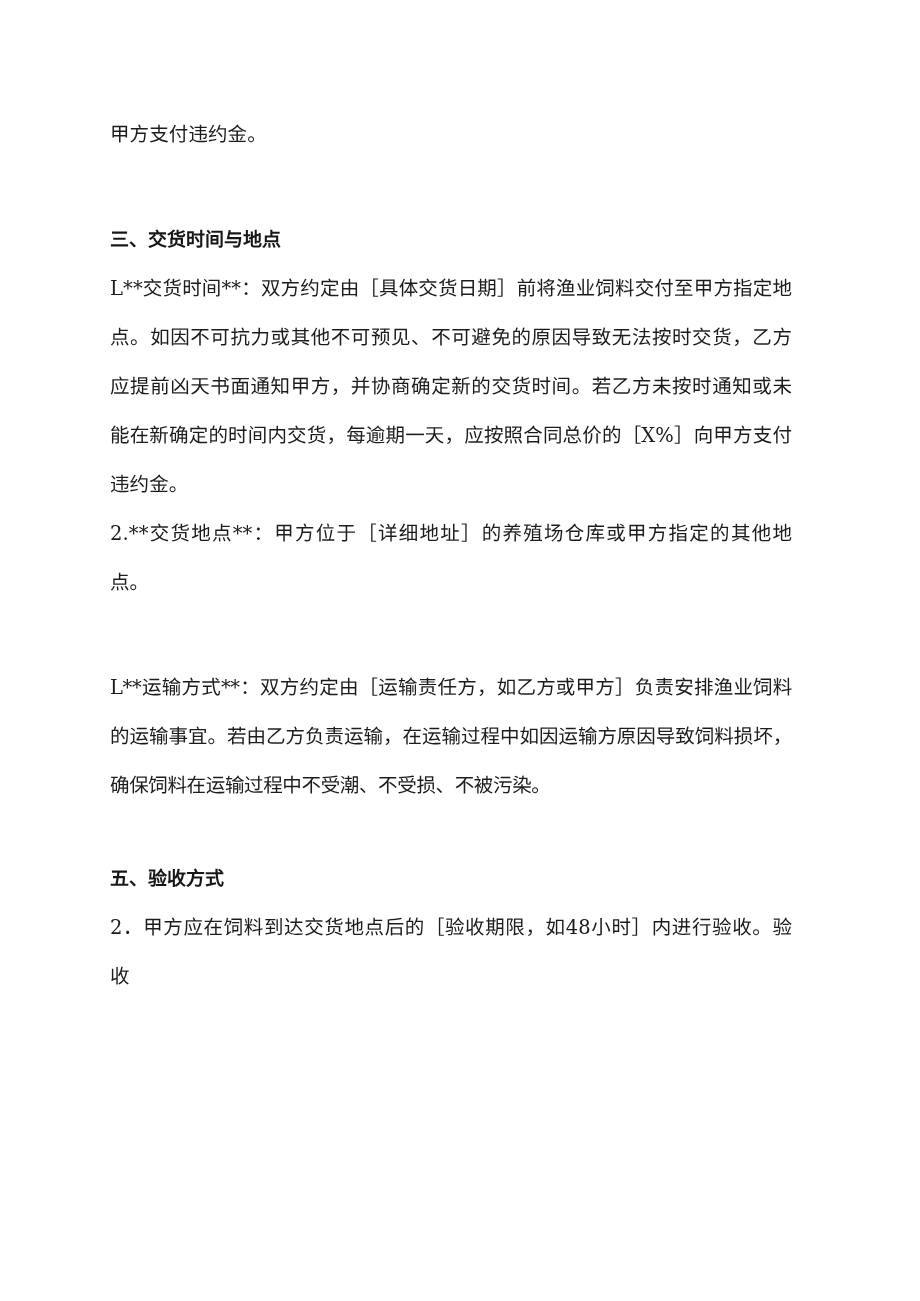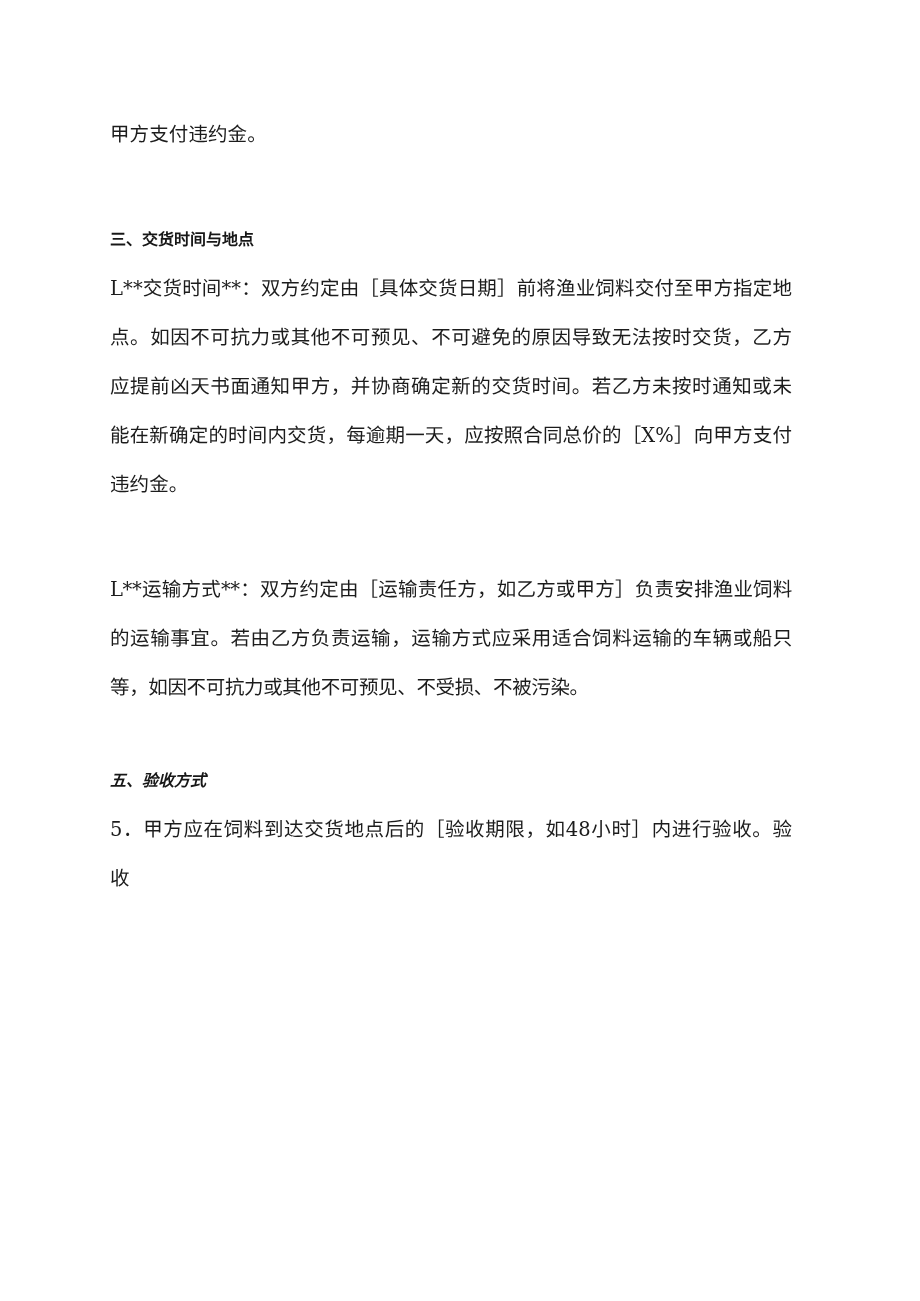--- a/index.html
+++ b/index.html
@@ -36,35 +36,34 @@
     letter-spacing: 0.1px;
     color: #1c1c1c;
     text-align: justify;
     text-justify: inter-character;
     margin: 0;
     white-space: pre-wrap;
     word-break: break-all;
   }
 
   .heading {
-    font-size: 16px;
+    font-size: 19px;
     line-height: 49px;
     color: #171717;
     margin: 0;
     white-space: pre-wrap;
   }
 
   
   .para.tight {
     letter-spacing: -0.35px;
   }
 
   .indent-sm {
     padding-left: 11px;
-    font-style: italic;
   }
 
   
   .gap-xl { height: 56px; }
   .gap-lg { height: 44px; }
 
   .blk { margin: 0; padding: 0; }
 </style>
 </head>
 <body>
@@ -73,27 +72,28 @@
   <div class="doc-body">
 
     <p class="para blk">甲方支付违约金。</p>
 
     <div class="gap-xl"></div>
 
     <h2 class="heading blk">三、交货时间与地点</h2>
 
     <p class="para blk">L**交货时间**：双方约定由［具体交货日期］前将渔业饲料交付至甲方指定地点。如因不可抗力或其他不可预见、不可避免的原因导致无法按时交货，乙方应提前凶天书面通知甲方，并协商确定新的交货时间。若乙方未按时通知或未能在新确定的时间内交货，每逾期一天，应按照合同总价的［X%］向甲方支付违约金。</p>
 
+    <p class="para blk">2.**交货地点**：甲方位于［详细地址］的养殖场仓库或甲方指定的其他地点。</p>
 
     <div class="gap-xl"></div>
 
 
-    <p class="para tight blk">L**运输方式**：双方约定由［运输责任方，如乙方或甲方］负责安排渔业饲料的运输事宜。若由乙方负责运输，运输方式应采用适合饲料运输的车辆或船只等，如因不可抗力或其他不可预见、不受损、不被污染。</p>
+    <p class="para tight blk">L**运输方式**：双方约定由［运输责任方，如乙方或甲方］负责安排渔业饲料的运输事宜。若由乙方负责运输，在运输过程中如因运输方原因导致饲料损坏，确保饲料在运输过程中不受潮、不受损、不被污染。</p>
 
 
     <div class="gap-lg"></div>
 
     <h2 class="heading blk indent-sm">五、验收方式</h2>
 
-    <p class="para blk">5．甲方应在饲料到达交货地点后的［验收期限，如48小时］内进行验收。验收</p>
+    <p class="para blk">2．甲方应在饲料到达交货地点后的［验收期限，如48小时］内进行验收。验收</p>
 
   </div>
 </div>
 
 </body></html>

